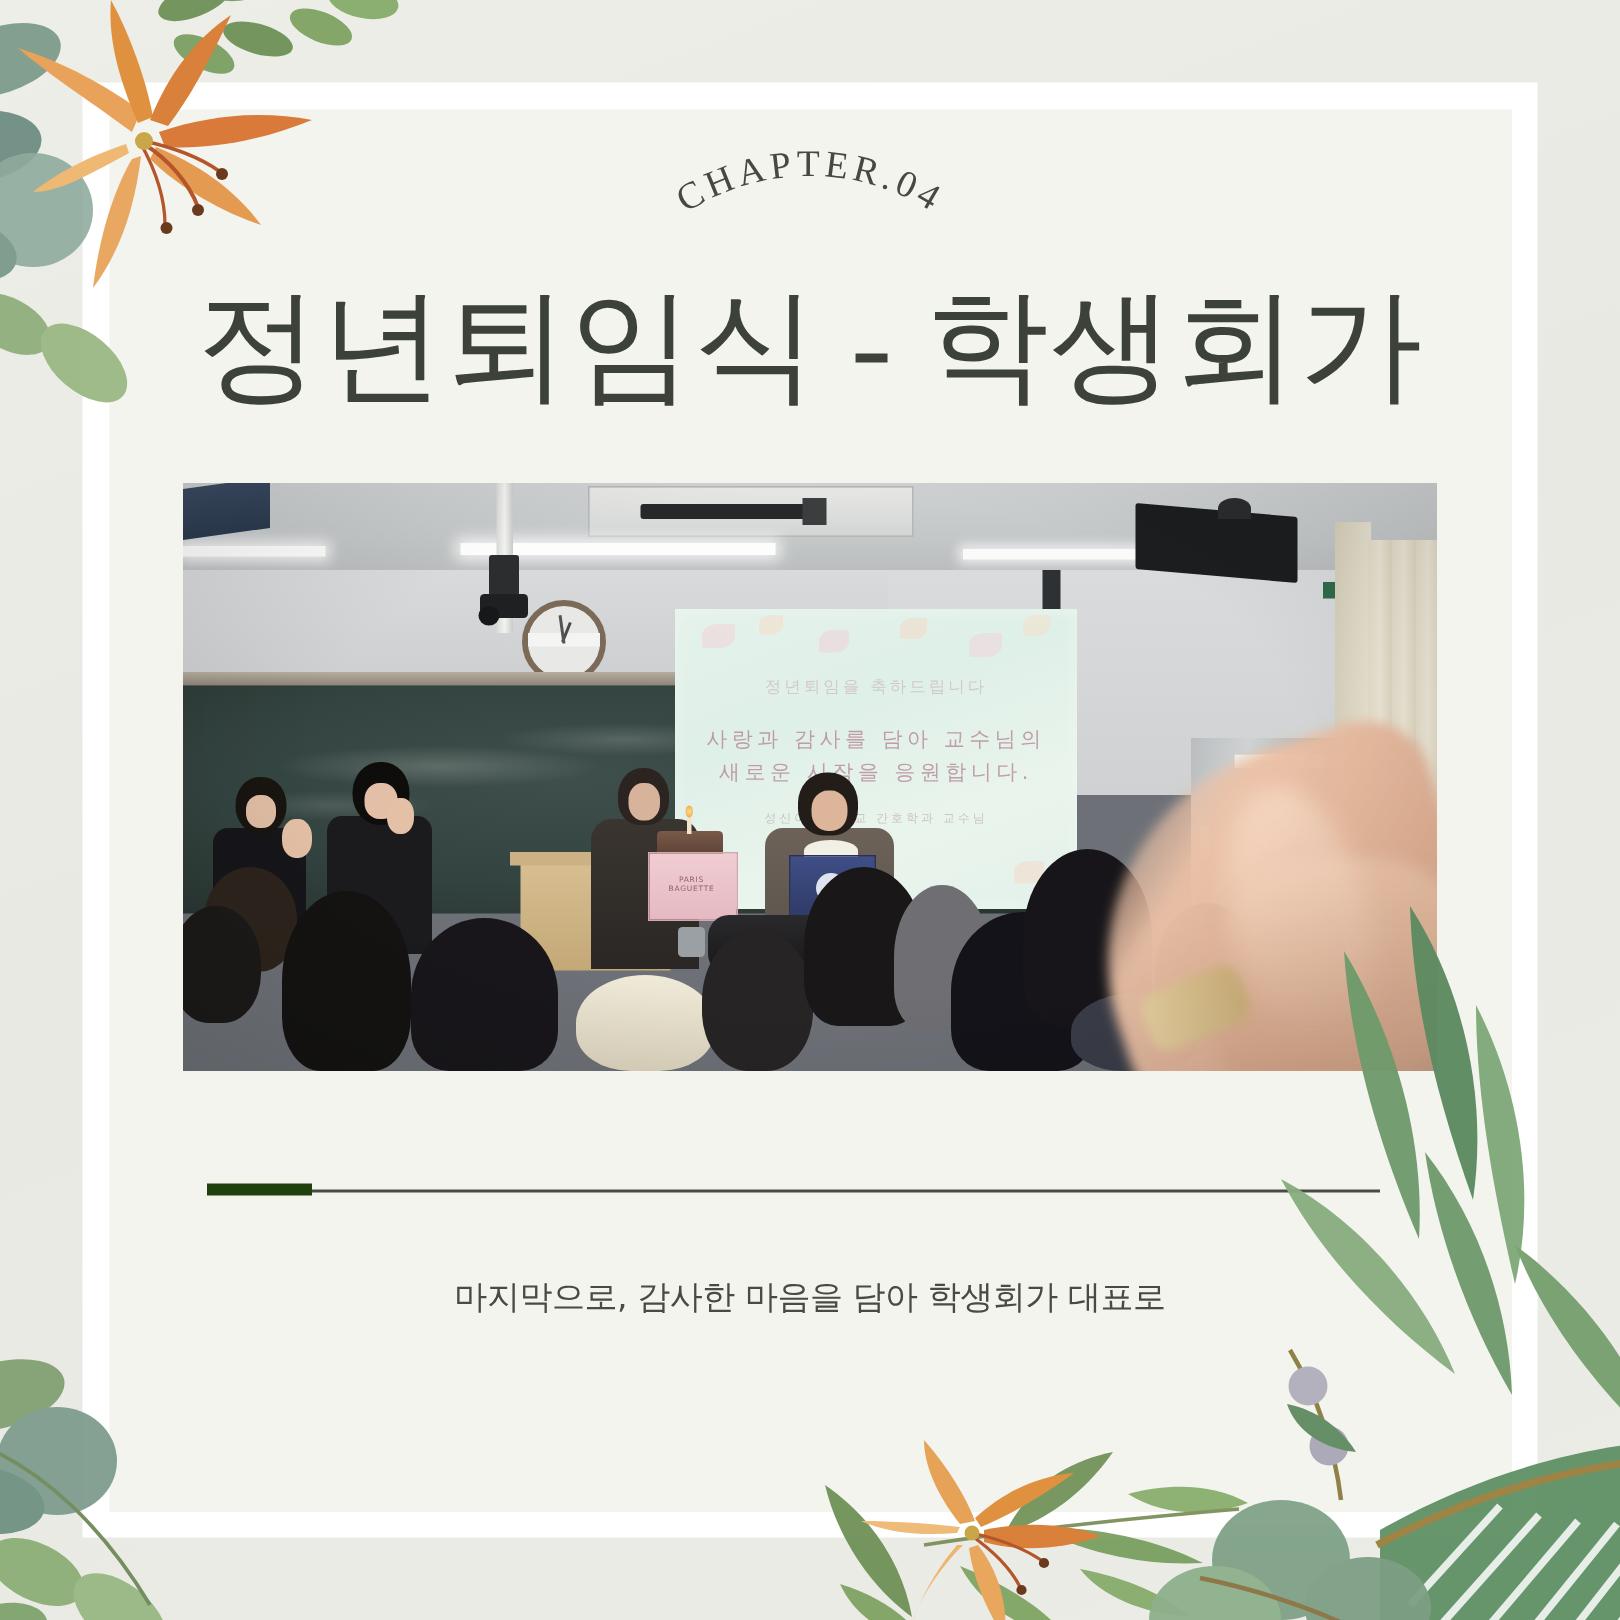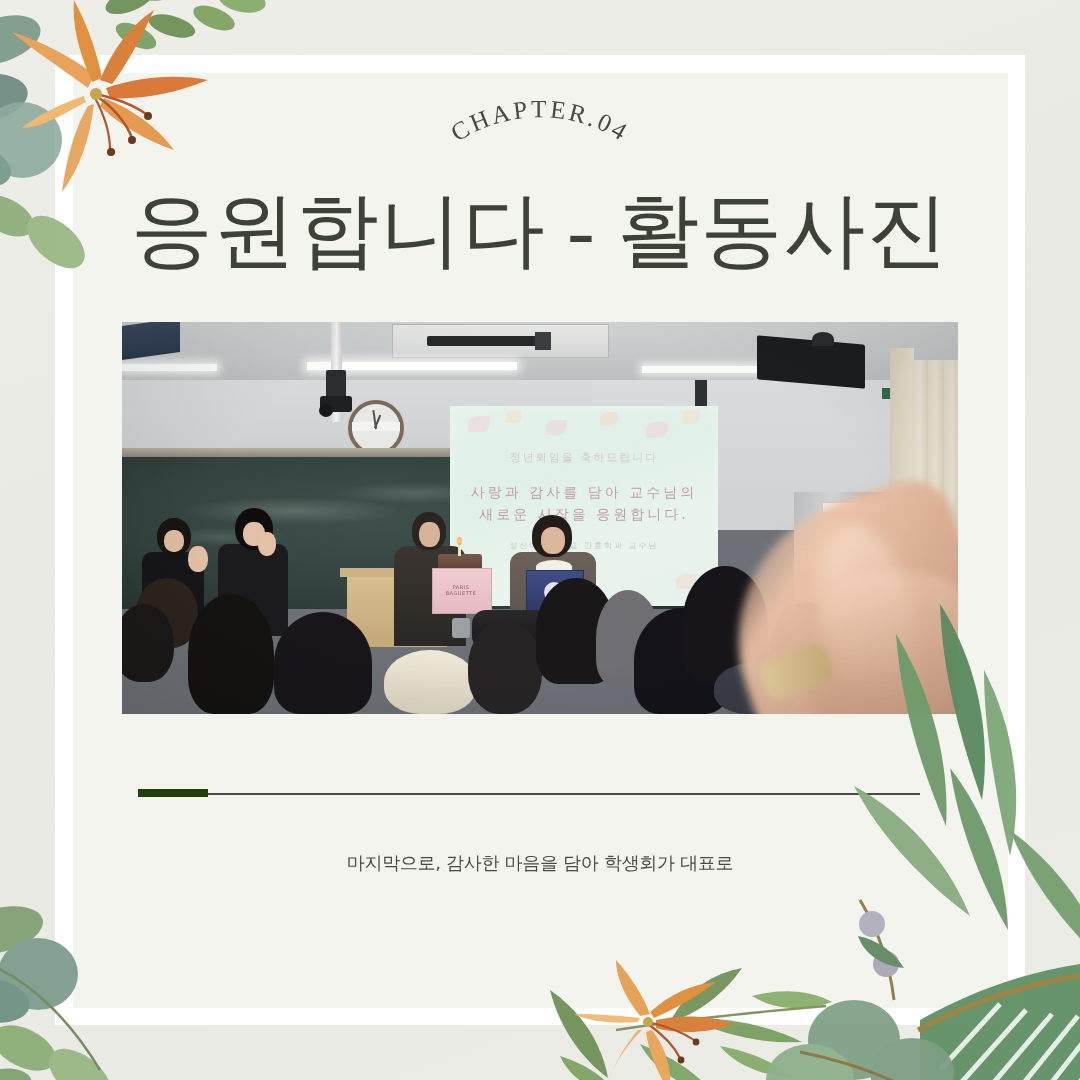--- a/index.html
+++ b/index.html
@@ -199,21 +199,21 @@
     background:radial-gradient(ellipse at 50% 45%,rgba(0,0,0,0) 55%,rgba(0,0,0,.13) 100%);}
 
   
   .divider{position:absolute;left:138px;top:793px;width:782px;height:2px;background:#4b4b45;}
   .divider-accent{position:absolute;left:138px;top:789px;width:70px;height:8px;background:#20400d;}
 
   
   .caption{
     position:absolute;left:0;right:0;top:845px;text-align:center;
     font-family:"DejaVu Sans", sans-serif;
-    font-size:18px;line-height:1.95;color:#4a4a44;letter-spacing:-.3px;
+    font-size:22px;line-height:1.95;color:#4a4a44;letter-spacing:-.3px;
   }
 
   
   .deco{position:absolute;pointer-events:none;}
   .deco svg{display:block;overflow:visible;}
   .d-tl{left:-40px;top:-30px;width:330px;height:300px;}
   .d-bl{left:-20px;top:870px;width:300px;height:250px;}
   .d-br{left:800px;top:600px;width:330px;height:500px;}
   .d-bc{left:520px;top:960px;width:380px;height:160px;}
 </style>
@@ -229,21 +229,21 @@
   <svg viewBox="0 0 300 90" width="300" height="90" aria-hidden="true">
     <defs>
       <path id="archPath" d="M 14,86 A 150,150 0 0 1 286,86" fill="none"></path>
     </defs>
     <text class="chapter-text">
       <textPath href="#archPath" startOffset="50%" text-anchor="middle">CHAPTER.04</textPath>
     </text>
   </svg>
 </div>
 
-<div class="title">응원합니다 - 활동사진</div>
+<div class="title">정년퇴임식 - 학생회가</div>
 
 <div class="photo">
 
   <div class="ph ceiling"></div>
   <div class="ph ceil-panel"></div>
   <div class="ph ceil-bar"></div>
   <div class="ph ceil-bar2"></div>
   <div class="ph tube1"></div>
   <div class="ph tube2"></div>
   <div class="ph tube3"></div>

